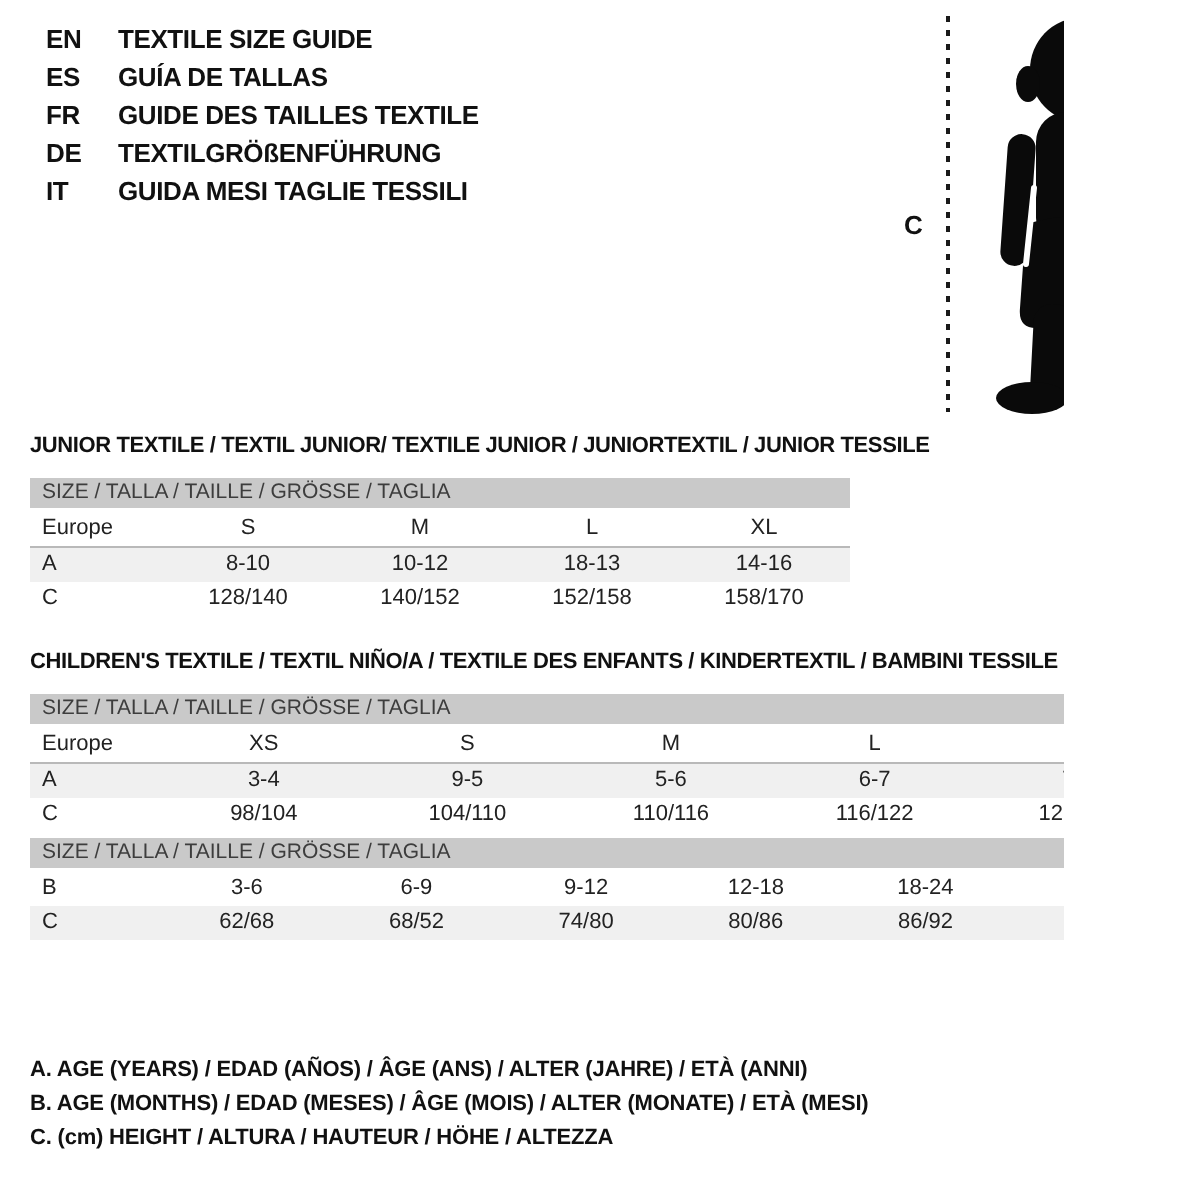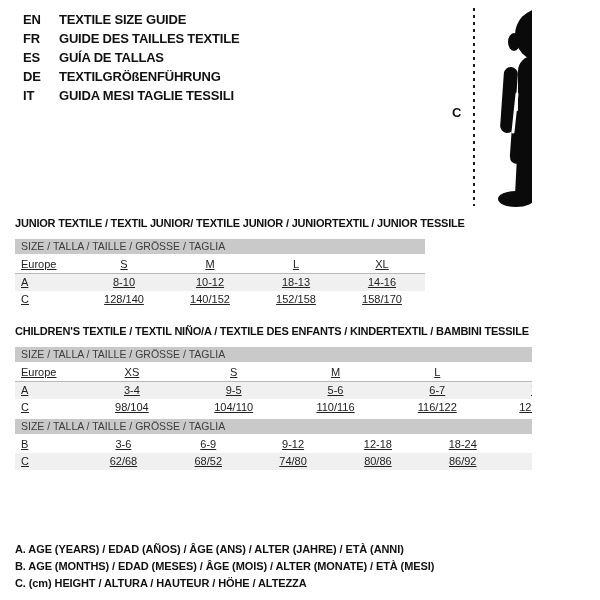--- a/index.html
+++ b/index.html
@@ -24,44 +24,44 @@
   
   .size-table{position:absolute;left:15px;}
   #size-table-junior{top:215px;width:410px;}
   #size-table-children{top:323px;width:575px;}
   #size-table-babies{top:419px;width:575px;}
   .tbl-title{font-weight:bold;font-size:11px;letter-spacing:-0.2px;margin-bottom:8px;white-space:nowrap;line-height:16px;}
   #size-table-babies .tbl-title{white-space:normal;width:560px;}
   .tbl-bar{height:15px;line-height:15px;padding-left:6px;font-size:10.5px;color:#3d3d3d;margin-bottom:2px;}
   .tbl-row{display:flex;height:17px;line-height:17px;font-size:11px;color:#222222;}
   .tbl-row.first{border-bottom:1px solid #b9b9b9;}
-  .cell{white-space:nowrap;text-decoration:underline;}
+  .cell{white-space:nowrap;}
   .cell.label{width:60px;padding-left:6px;}
   .cell.val{flex:1;text-align:center;}
 
   
-  #notes{position:absolute;left:15px;top:541px;font-weight:bold;font-size:11px;line-height:17px;letter-spacing:-0.1px;}
+  #notes{position:absolute;left:15px;top:527px;font-weight:bold;font-size:11px;line-height:17px;letter-spacing:-0.1px;}
 </style>
 </head>
 <body>
 
 <div id="page">
 
   <div id="languages">
       <div class="lang-row">
         <span class="lang-code">EN</span>
         <span class="lang-label">TEXTILE SIZE GUIDE</span>
       </div>
       <div class="lang-row">
+        <span class="lang-code">ES</span>
+        <span class="lang-label">GUÍA DE TALLAS</span>
+      </div>
+      <div class="lang-row">
         <span class="lang-code">FR</span>
         <span class="lang-label">GUIDE DES TAILLES TEXTILE</span>
-      </div>
-      <div class="lang-row">
-        <span class="lang-code">ES</span>
-        <span class="lang-label">GUÍA DE TALLAS</span>
       </div>
       <div class="lang-row">
         <span class="lang-code">DE</span>
         <span class="lang-label">TEXTILGRÖßENFÜHRUNG</span>
       </div>
       <div class="lang-row">
         <span class="lang-code">IT</span>
         <span class="lang-label">GUIDA MESI TAGLIE TESSILI</span>
       </div>
     </div>

